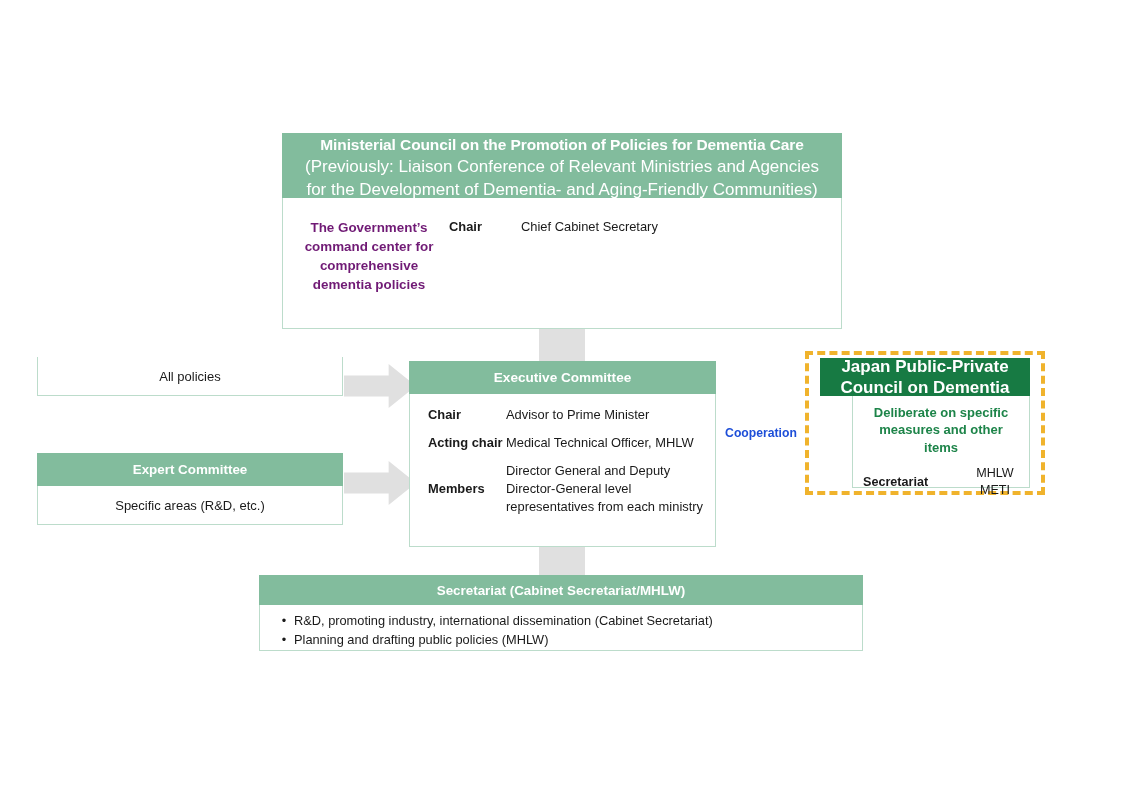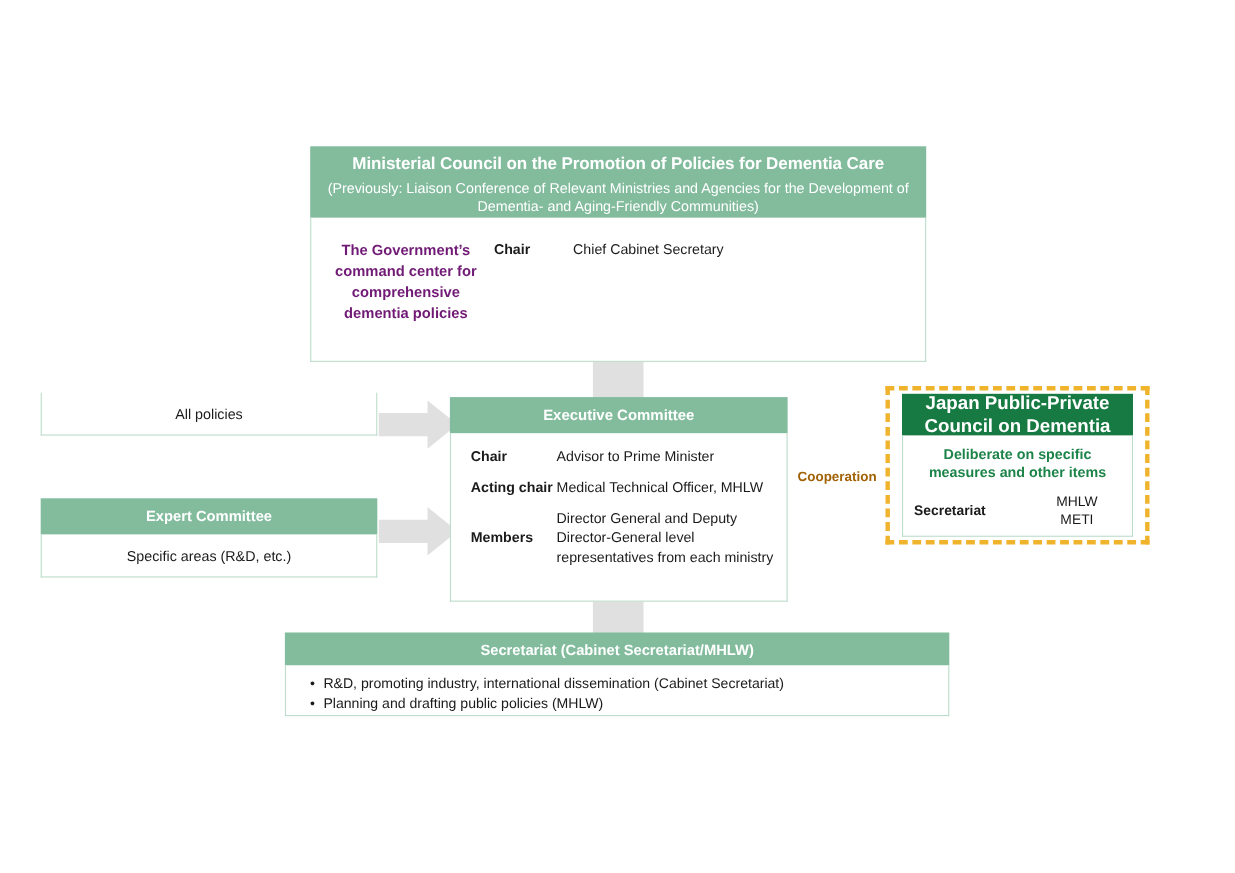--- a/index.html
+++ b/index.html
@@ -58,21 +58,21 @@
     height: 65px;
     padding: 6px 14px 0 14px;
     line-height: 1.32;
   }
   #top-council .title-main {
     font-size: 15.5px;
     font-weight: bold;
     letter-spacing: -0.1px;
   }
   #top-council .title-sub {
-    font-size: 13px;
+    font-size: 17px;
     font-weight: normal;
     line-height: 1.34;
     margin-top: 1px;
   }
   #top-council .bx-body {
     height: 131px;
     display: flex;
     padding: 20px 0 0 0;
   }
   .council-tagline {
@@ -172,20 +172,21 @@
   }
   #jppc-box .bx-head {
     height: 38px;
     font-size: 17px;
     line-height: 1.26;
     padding: 0 6px;
   }
   #jppc-box .bx-body {
     height: 92px;
     padding-top: 8px;
+    margin-left: 32px;
   }
   .jppc-deliberate {
     color: #1d8449;
     font-weight: bold;
     font-size: 13px;
     text-align: center;
     line-height: 1.34;
     padding: 0 8px;
   }
   .jppc-sec-row {
@@ -254,21 +255,21 @@
   }
 
   #cooperation-label {
     position: absolute;
     left: 718px;
     top: 426px;
     width: 86px;
     text-align: center;
     font-size: 12.2px;
     font-weight: bold;
-    color: #a16207;
+    color: #1d4ed8;
   }
 </style>
 </head>
 <body>
 
 <div class="canvas">
 
   <div class="vconnect" id="connect-top-exec"></div>
   <div class="vconnect" id="connect-exec-sec"></div>
   <div class="arrow" id="arrow-advisory"></div>

